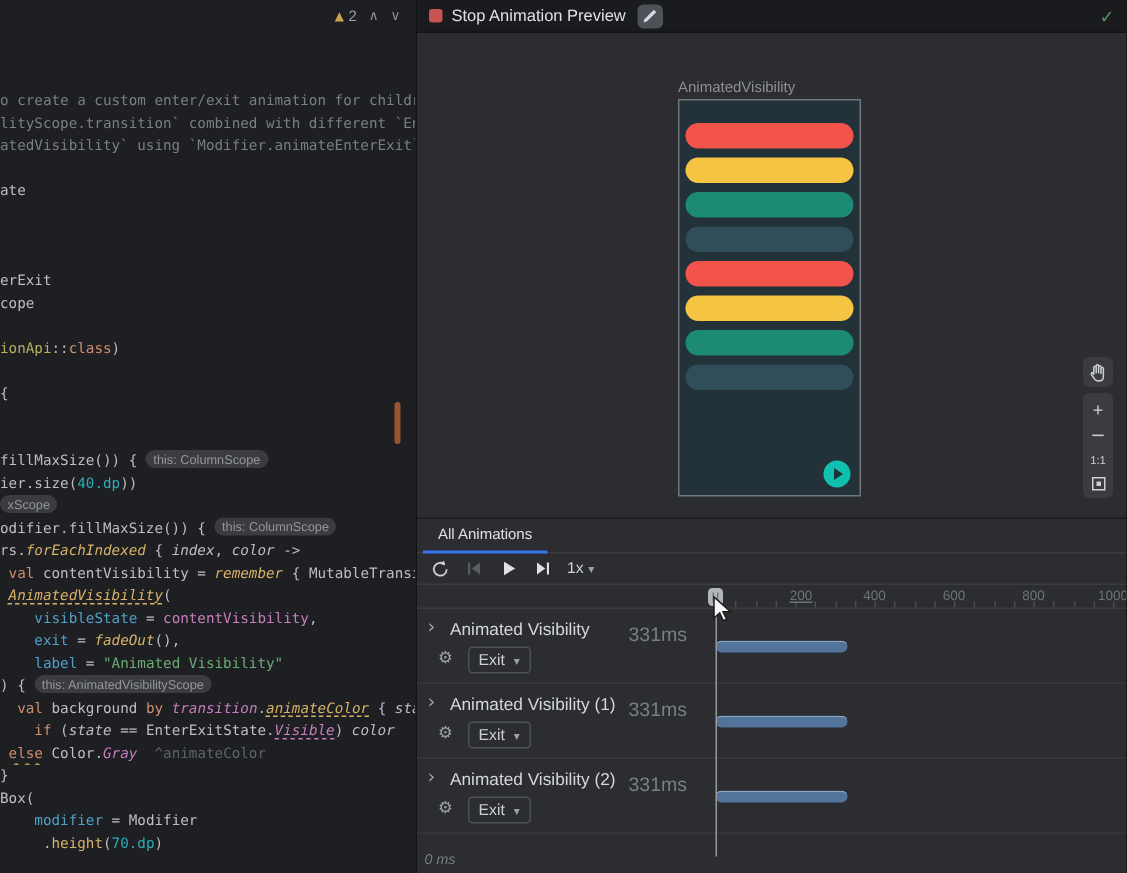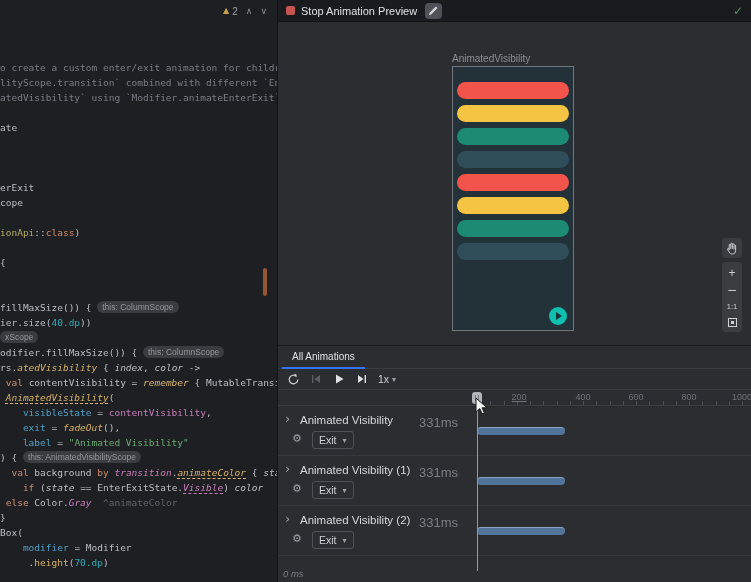--- a/index.html
+++ b/index.html
@@ -117,21 +117,21 @@
         <div class="code-line"></div>
         <div class="code-line"><span class="seg c-ann">ionApi</span><span class="seg c-plain">::</span><span class="seg c-kw">class</span><span class="seg c-plain">)</span></div>
         <div class="code-line"></div>
         <div class="code-line"><span class="seg c-plain">{</span></div>
         <div class="code-line"></div>
         <div class="code-line"></div>
         <div class="code-line"><span class="seg c-plain">fillMaxSize()) { </span><span class="chip">this: ColumnScope</span></div>
         <div class="code-line"><span class="seg c-plain">ier.size(</span><span class="seg c-num">40.dp</span><span class="seg c-plain">))</span></div>
         <div class="code-line"><span class="chip">xScope</span></div>
         <div class="code-line"><span class="seg c-plain">odifier.fillMaxSize()) { </span><span class="chip">this: ColumnScope</span></div>
-        <div class="code-line"><span class="seg c-plain">rs.</span><span class="seg c-fn i">atedVisibility</span><span class="seg c-plain"> { </span><span class="seg c-plain i">index</span><span class="seg c-plain">, </span><span class="seg c-plain i">color</span><span class="seg c-plain"> -&gt;</span></div>
+        <div class="code-line"><span class="seg c-plain">rs.</span><span class="seg c-fn i">forEachIndexed</span><span class="seg c-plain"> { </span><span class="seg c-plain i">index</span><span class="seg c-plain">, </span><span class="seg c-plain i">color</span><span class="seg c-plain"> -&gt;</span></div>
         <div class="code-line"><span class="seg c-plain"> </span><span class="seg c-kw">val</span><span class="seg c-plain"> contentVisibility = </span><span class="seg c-fn i">remember</span><span class="seg c-plain"> { MutableTransitionS</span></div>
         <div class="code-line"><span class="seg c-plain"> </span><span class="seg c-fn i u">AnimatedVisibility</span><span class="seg c-plain">(</span></div>
         <div class="code-line"><span class="seg c-plain">    </span><span class="seg c-named">visibleState</span><span class="seg c-plain"> = </span><span class="seg c-prop">contentVisibility</span><span class="seg c-plain">,</span></div>
         <div class="code-line"><span class="seg c-plain">    </span><span class="seg c-named">exit</span><span class="seg c-plain"> = </span><span class="seg c-fn i">fadeOut</span><span class="seg c-plain">(),</span></div>
         <div class="code-line"><span class="seg c-plain">    </span><span class="seg c-named">label</span><span class="seg c-plain"> = </span><span class="seg c-str">"Animated Visibility"</span></div>
         <div class="code-line"><span class="seg c-plain">) { </span><span class="chip">this: AnimatedVisibilityScope</span></div>
         <div class="code-line"><span class="seg c-plain">  </span><span class="seg c-kw">val</span><span class="seg c-plain"> background </span><span class="seg c-kw">by</span><span class="seg c-plain"> </span><span class="seg c-prop i">transition</span><span class="seg c-plain">.</span><span class="seg c-fn i u">animateColor</span><span class="seg c-plain"> { </span><span class="seg c-plain i">state</span></div>
         <div class="code-line"><span class="seg c-plain">    </span><span class="seg c-kw">if</span><span class="seg c-plain"> (</span><span class="seg c-plain i">state</span><span class="seg c-plain"> == EnterExitState.</span><span class="seg c-prop i u">Visible</span><span class="seg c-plain">) </span><span class="seg c-plain i">color</span></div>
         <div class="code-line"><span class="seg c-plain"> </span><span class="seg c-kw w">else</span><span class="seg c-plain"> Color.</span><span class="seg c-prop i">Gray</span><span class="seg c-hint">  ^animateColor</span></div>
         <div class="code-line"><span class="seg c-plain">}</span></div>
@@ -240,21 +240,21 @@
           <div class="tick" style="left: 344.75px;"></div>
           <div class="tick" style="left: 358px;"></div>
           <div class="tick" style="left: 371.25px;"></div>
           <div class="tick" style="left: 384.5px;"></div>
           <div class="tick" style="left: 397.75px;"></div>
           <div class="tick" style="left: 411px;"></div>
           <div class="tick" style="left: 424.25px;"></div>
           <div class="tick" style="left: 437.5px;"></div>
           <div class="tick" style="left: 450.75px;"></div>
           <div class="tick" style="left: 464px;"></div>
-          <div class="rlabel" style="left: 241px; text-decoration: underline;">200</div>
+          <div class="rlabel" style="left: 256px; text-decoration: underline;">200</div>
           <div class="rlabel" style="left: 305px;">400</div>
           <div class="rlabel" style="left: 358px;">600</div>
           <div class="rlabel" style="left: 411px;">800</div>
           <div class="rlabel" style="left: 464px;">1000</div>
         </div>
 
       <div class="rows-viewport">
         <div id="rows">
             <div class="arow">
               <span class="chev g">›</span>

